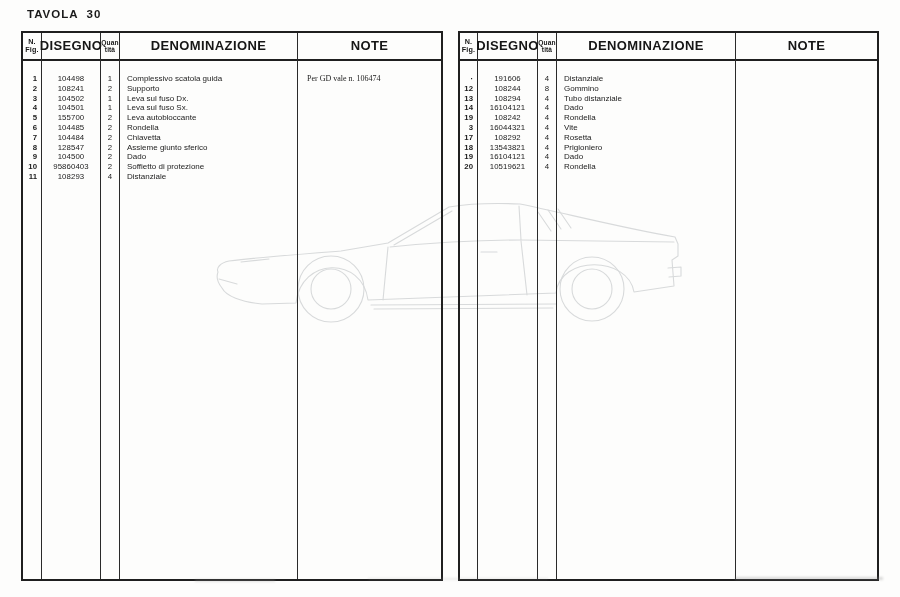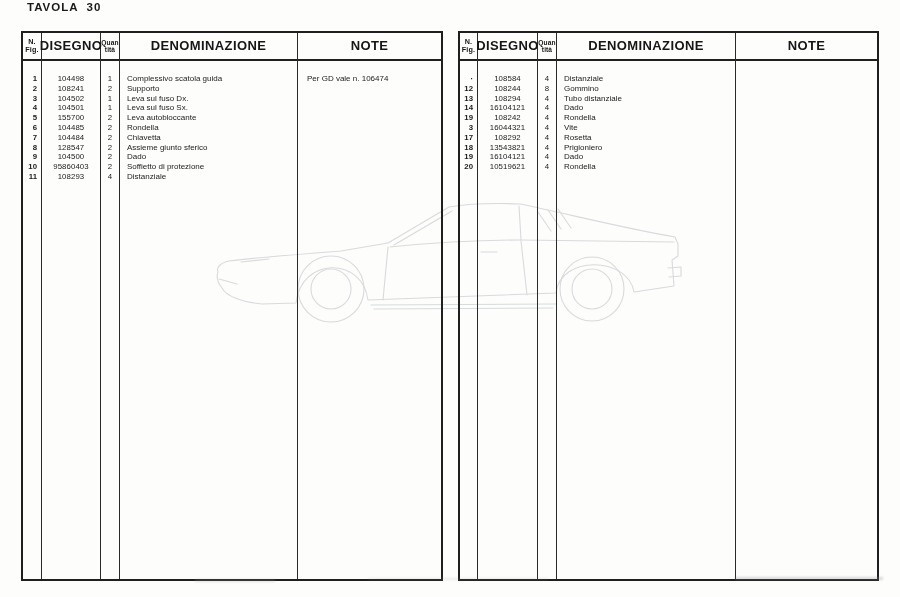--- a/index.html
+++ b/index.html
@@ -13,21 +13,21 @@
   .page {
     position:absolute; inset:0;
     background:#fdfdfc;
   }
   
   .car-watermark {
     position:absolute; left:0; top:0; z-index:0;
   }
   
   .title {
-    position:absolute; left:27px; top:1px; z-index:3;
+    position:absolute; left:27px; top:8px; z-index:3;
     font-size:11.5px; font-weight:bold; color:#1a1a1a;
     letter-spacing:1px; white-space:pre;
   }
   
   .ptable {
     position:absolute; top:31px; height:550px; z-index:1;
     border:2px solid #1f1f1f;
     box-sizing:border-box;
     display:flex;
     background:transparent;
@@ -49,21 +49,21 @@
   .hcell.tiny  { font-size:6.6px; letter-spacing:0.1px; }
   .tbody { padding-top:13px; }
   .row-line {
     height:9.8px; line-height:9.8px;
     font-size:8px; color:#1b1b1b; white-space:nowrap; overflow:visible;
   }
   .col-fig .row-line { text-align:right; padding-right:4px; font-weight:bold; font-size:7.8px; }
   .col-dis .row-line { text-align:center; font-weight:normal; font-size:7.8px; letter-spacing:0.1px; }
   .col-qty .row-line { text-align:center; font-size:7.8px; }
   .col-den .row-line { padding-left:7px; }
-  .col-note .row-line { padding-left:9px; }
+  .col-note .row-line { padding-left:9px;font-family:Liberation Serif, serif; }
   
   .smudge { position:absolute; z-index:2; pointer-events:none; }
   .smudge-a { left:195px; top:579px; width:80px; height:3px;
               background:rgba(150,150,150,0.25); filter:blur(1px); }
   .smudge-b { left:735px; top:577px; width:148px; height:3px;
               background:rgba(140,140,140,0.30); filter:blur(1px); }
   .smudge-c { left:368px; top:578px; width:180px; height:2px;
               background:rgba(150,150,150,0.18); filter:blur(1px); }
 </style>
 </head>
@@ -211,21 +211,21 @@
           <div class="row-line">3</div>
           <div class="row-line">17</div>
           <div class="row-line">18</div>
           <div class="row-line">19</div>
           <div class="row-line">20</div>
         </div>
     </div>
     <div class="col r-dis col-dis">
       <div class="hcell">DISEGNO</div>
       <div class="tbody">
-          <div class="row-line">108584</div>
+          <div class="row-line">191606</div>
           <div class="row-line">108244</div>
           <div class="row-line">108294</div>
           <div class="row-line">16104121</div>
           <div class="row-line">108242</div>
           <div class="row-line">16044321</div>
           <div class="row-line">108292</div>
           <div class="row-line">13543821</div>
           <div class="row-line">16104121</div>
           <div class="row-line">10519621</div>
         </div>

